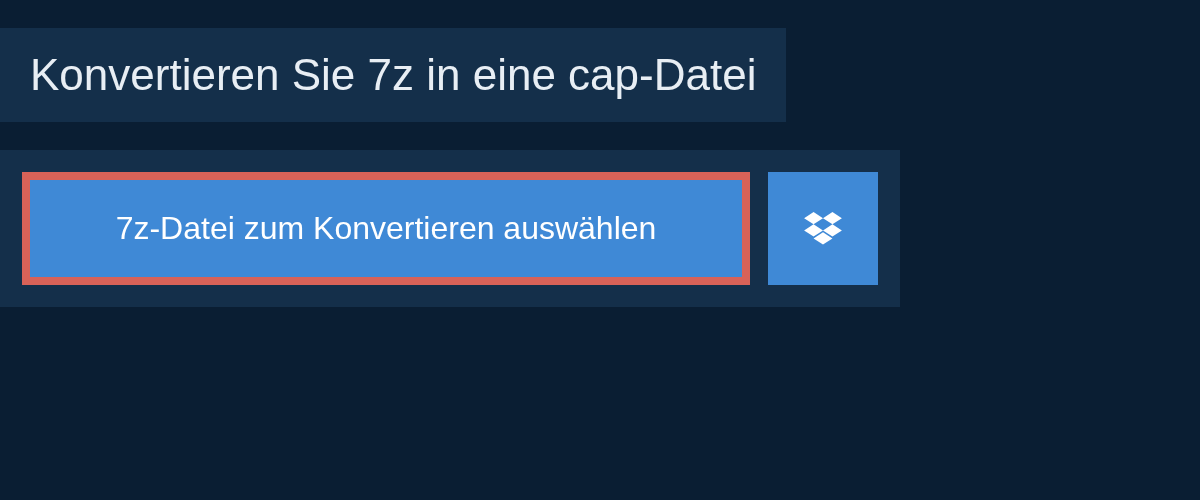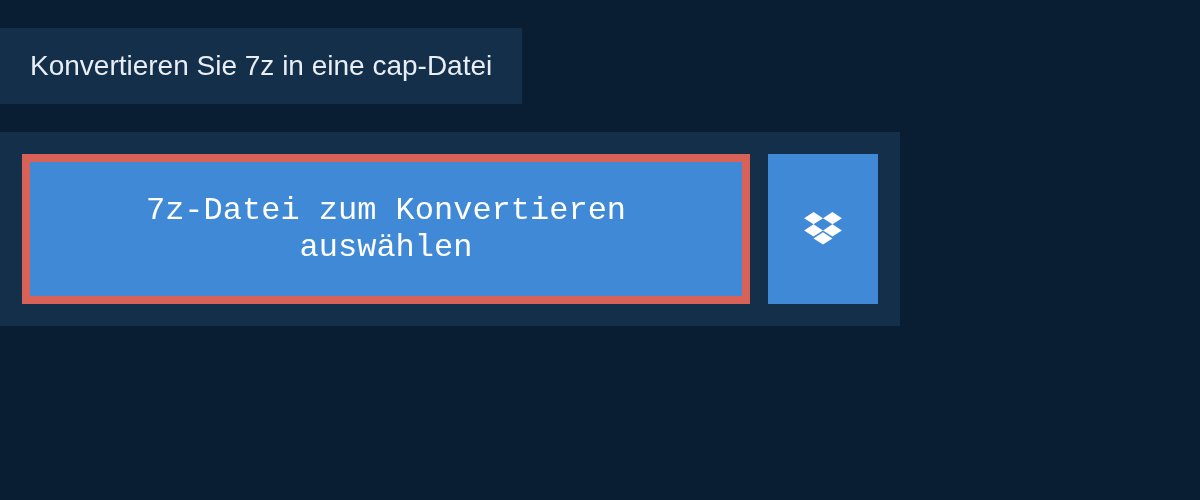--- a/index.html
+++ b/index.html
@@ -15,21 +15,21 @@
       overflow: hidden;
     }
     .header-bar {
       background-color: #142f4a;
       display: inline-block;
       padding: 22px 30px;
       margin-top: 28px;
     }
     .header-title {
       color: #e8eef4;
-      font-size: 28px;
+      font-size: 44px;
       font-weight: 400;
     }
     .upload-area {
       background-color: #142f4a;
       padding: 22px;
       margin-top: 28px;
       display: flex;
       gap: 18px;
       width: 900px;
     }
@@ -39,21 +39,20 @@
       color: #ffffff;
       font-size: 32px;
       font-weight: 400;
       padding: 30px 40px;
       flex: 1;
       text-align: center;
       cursor: pointer;
       display: flex;
       align-items: flex-end;
       justify-content: center;
-      font-family: Liberation Mono, monospace;
     }
     .dropbox-button {
       background-color: #3f89d6;
       width: 110px;
       display: flex;
       align-items: center;
       justify-content: center;
       cursor: pointer;
     }
     .dropbox-icon {

